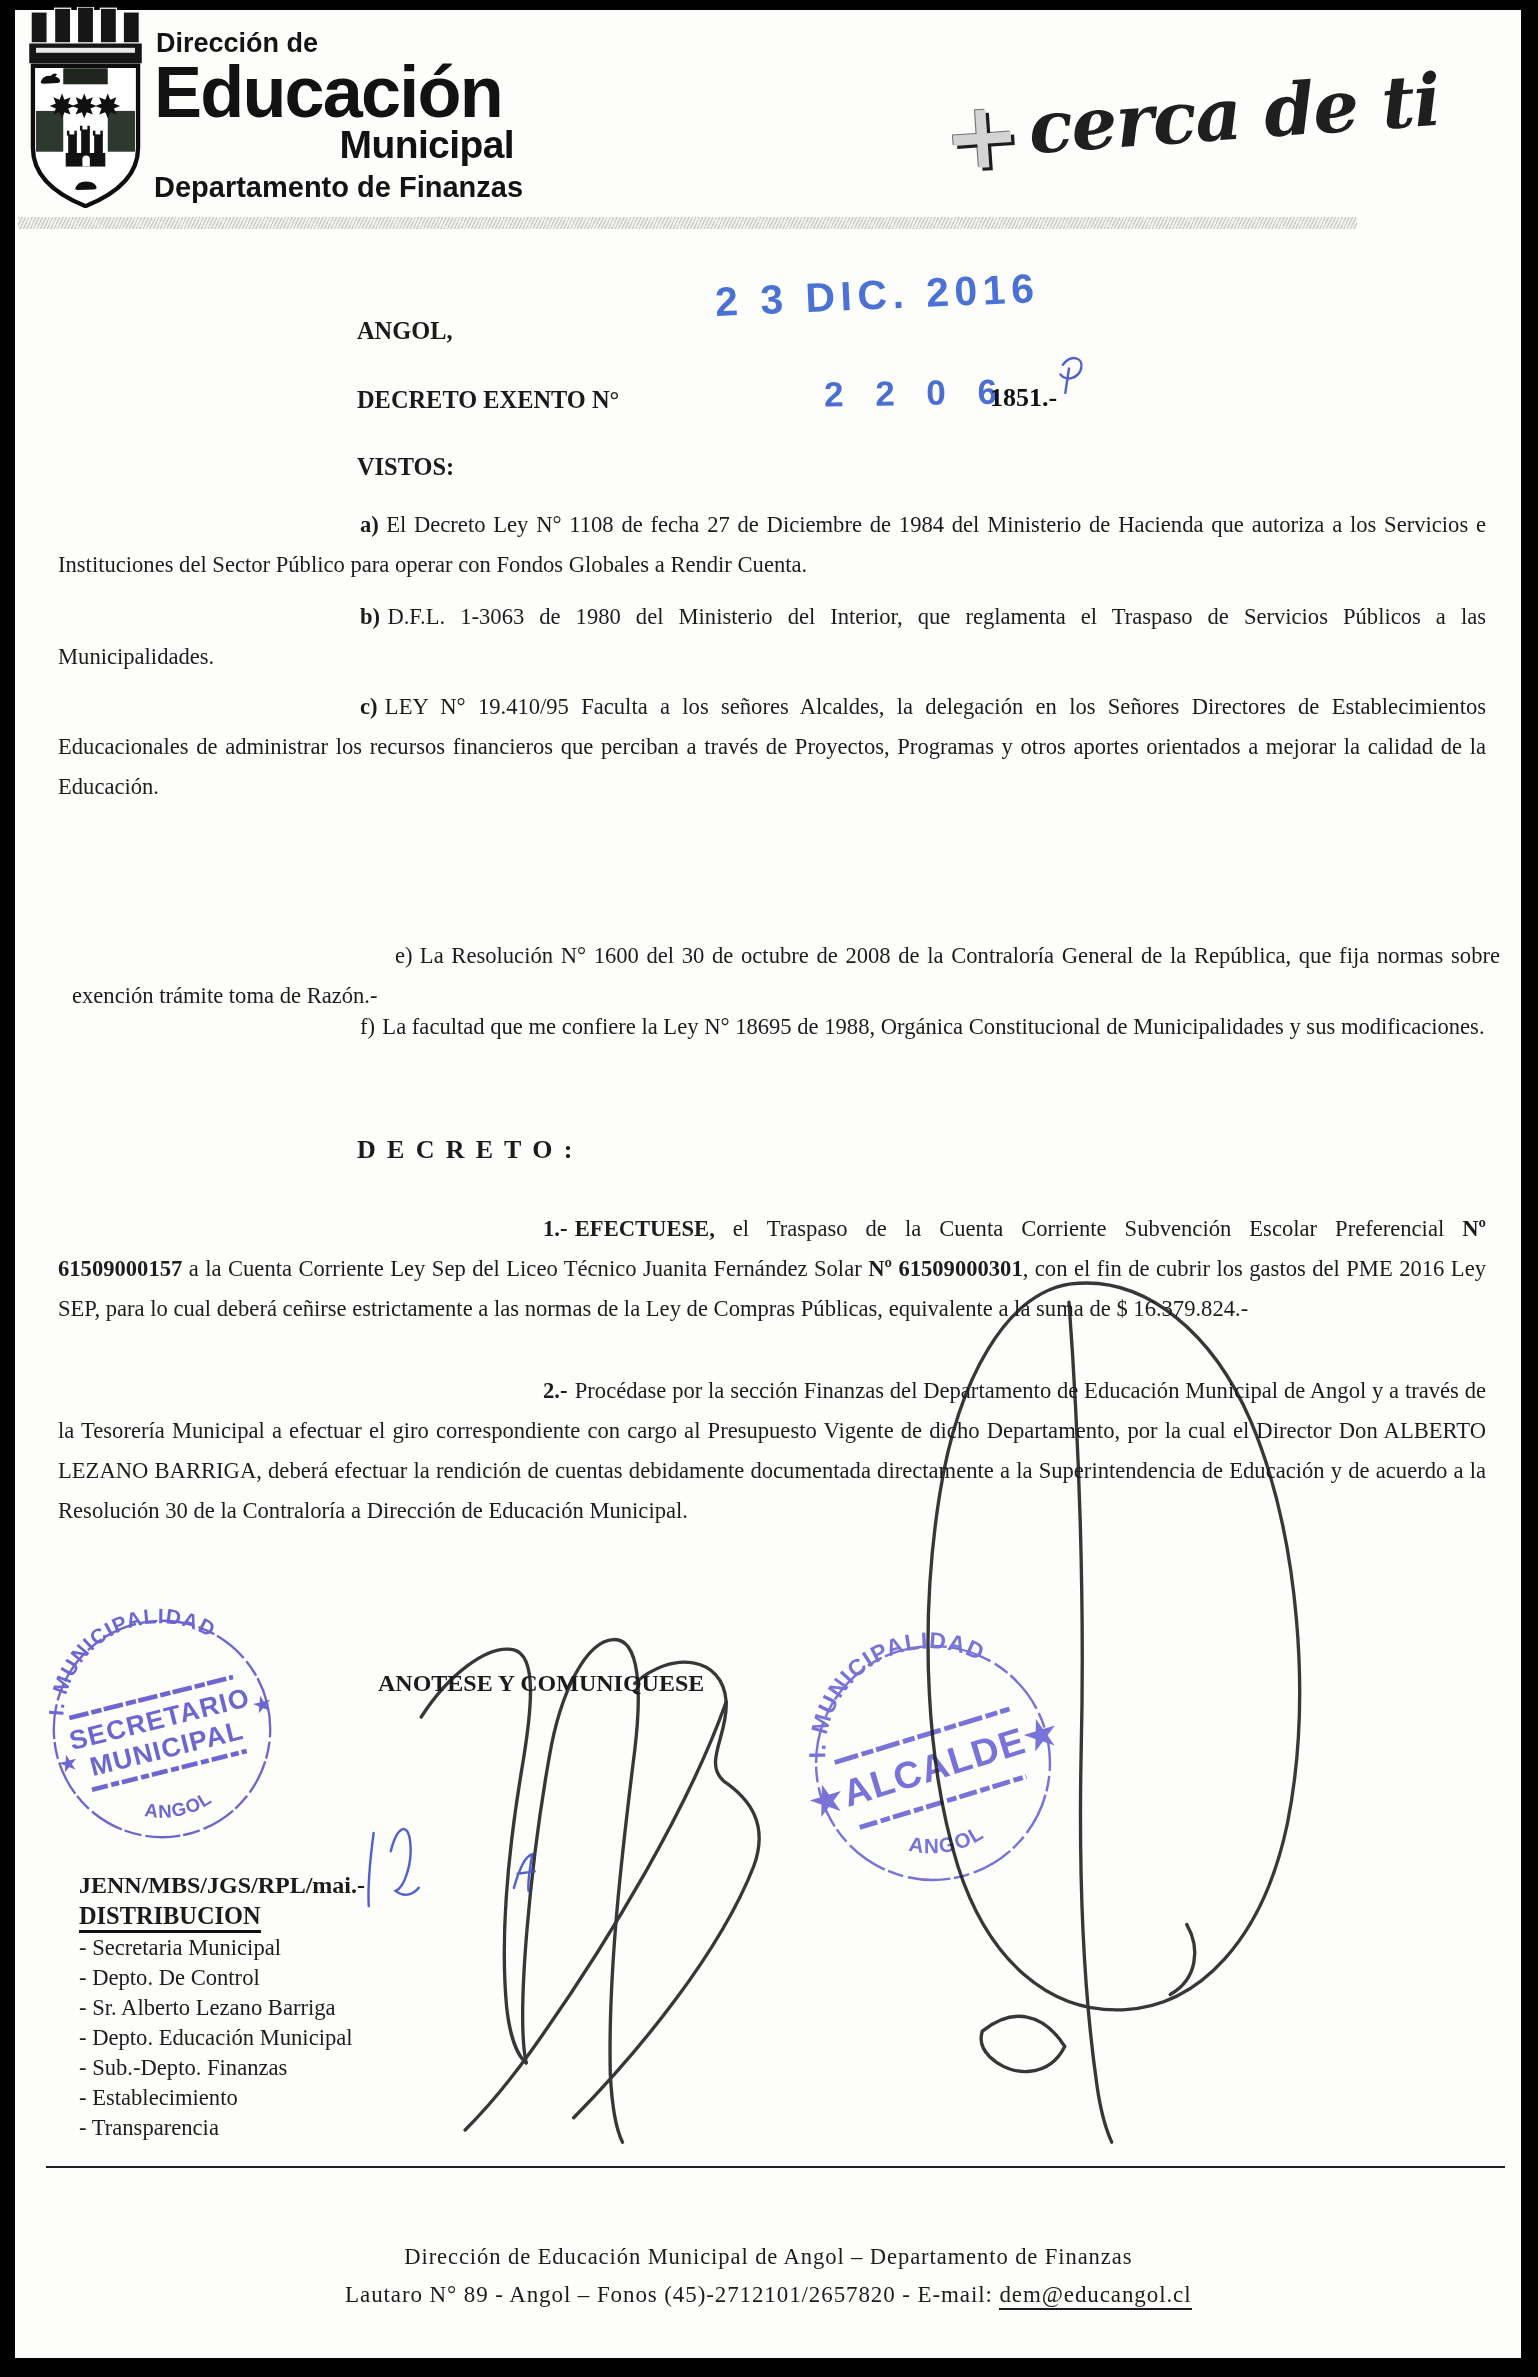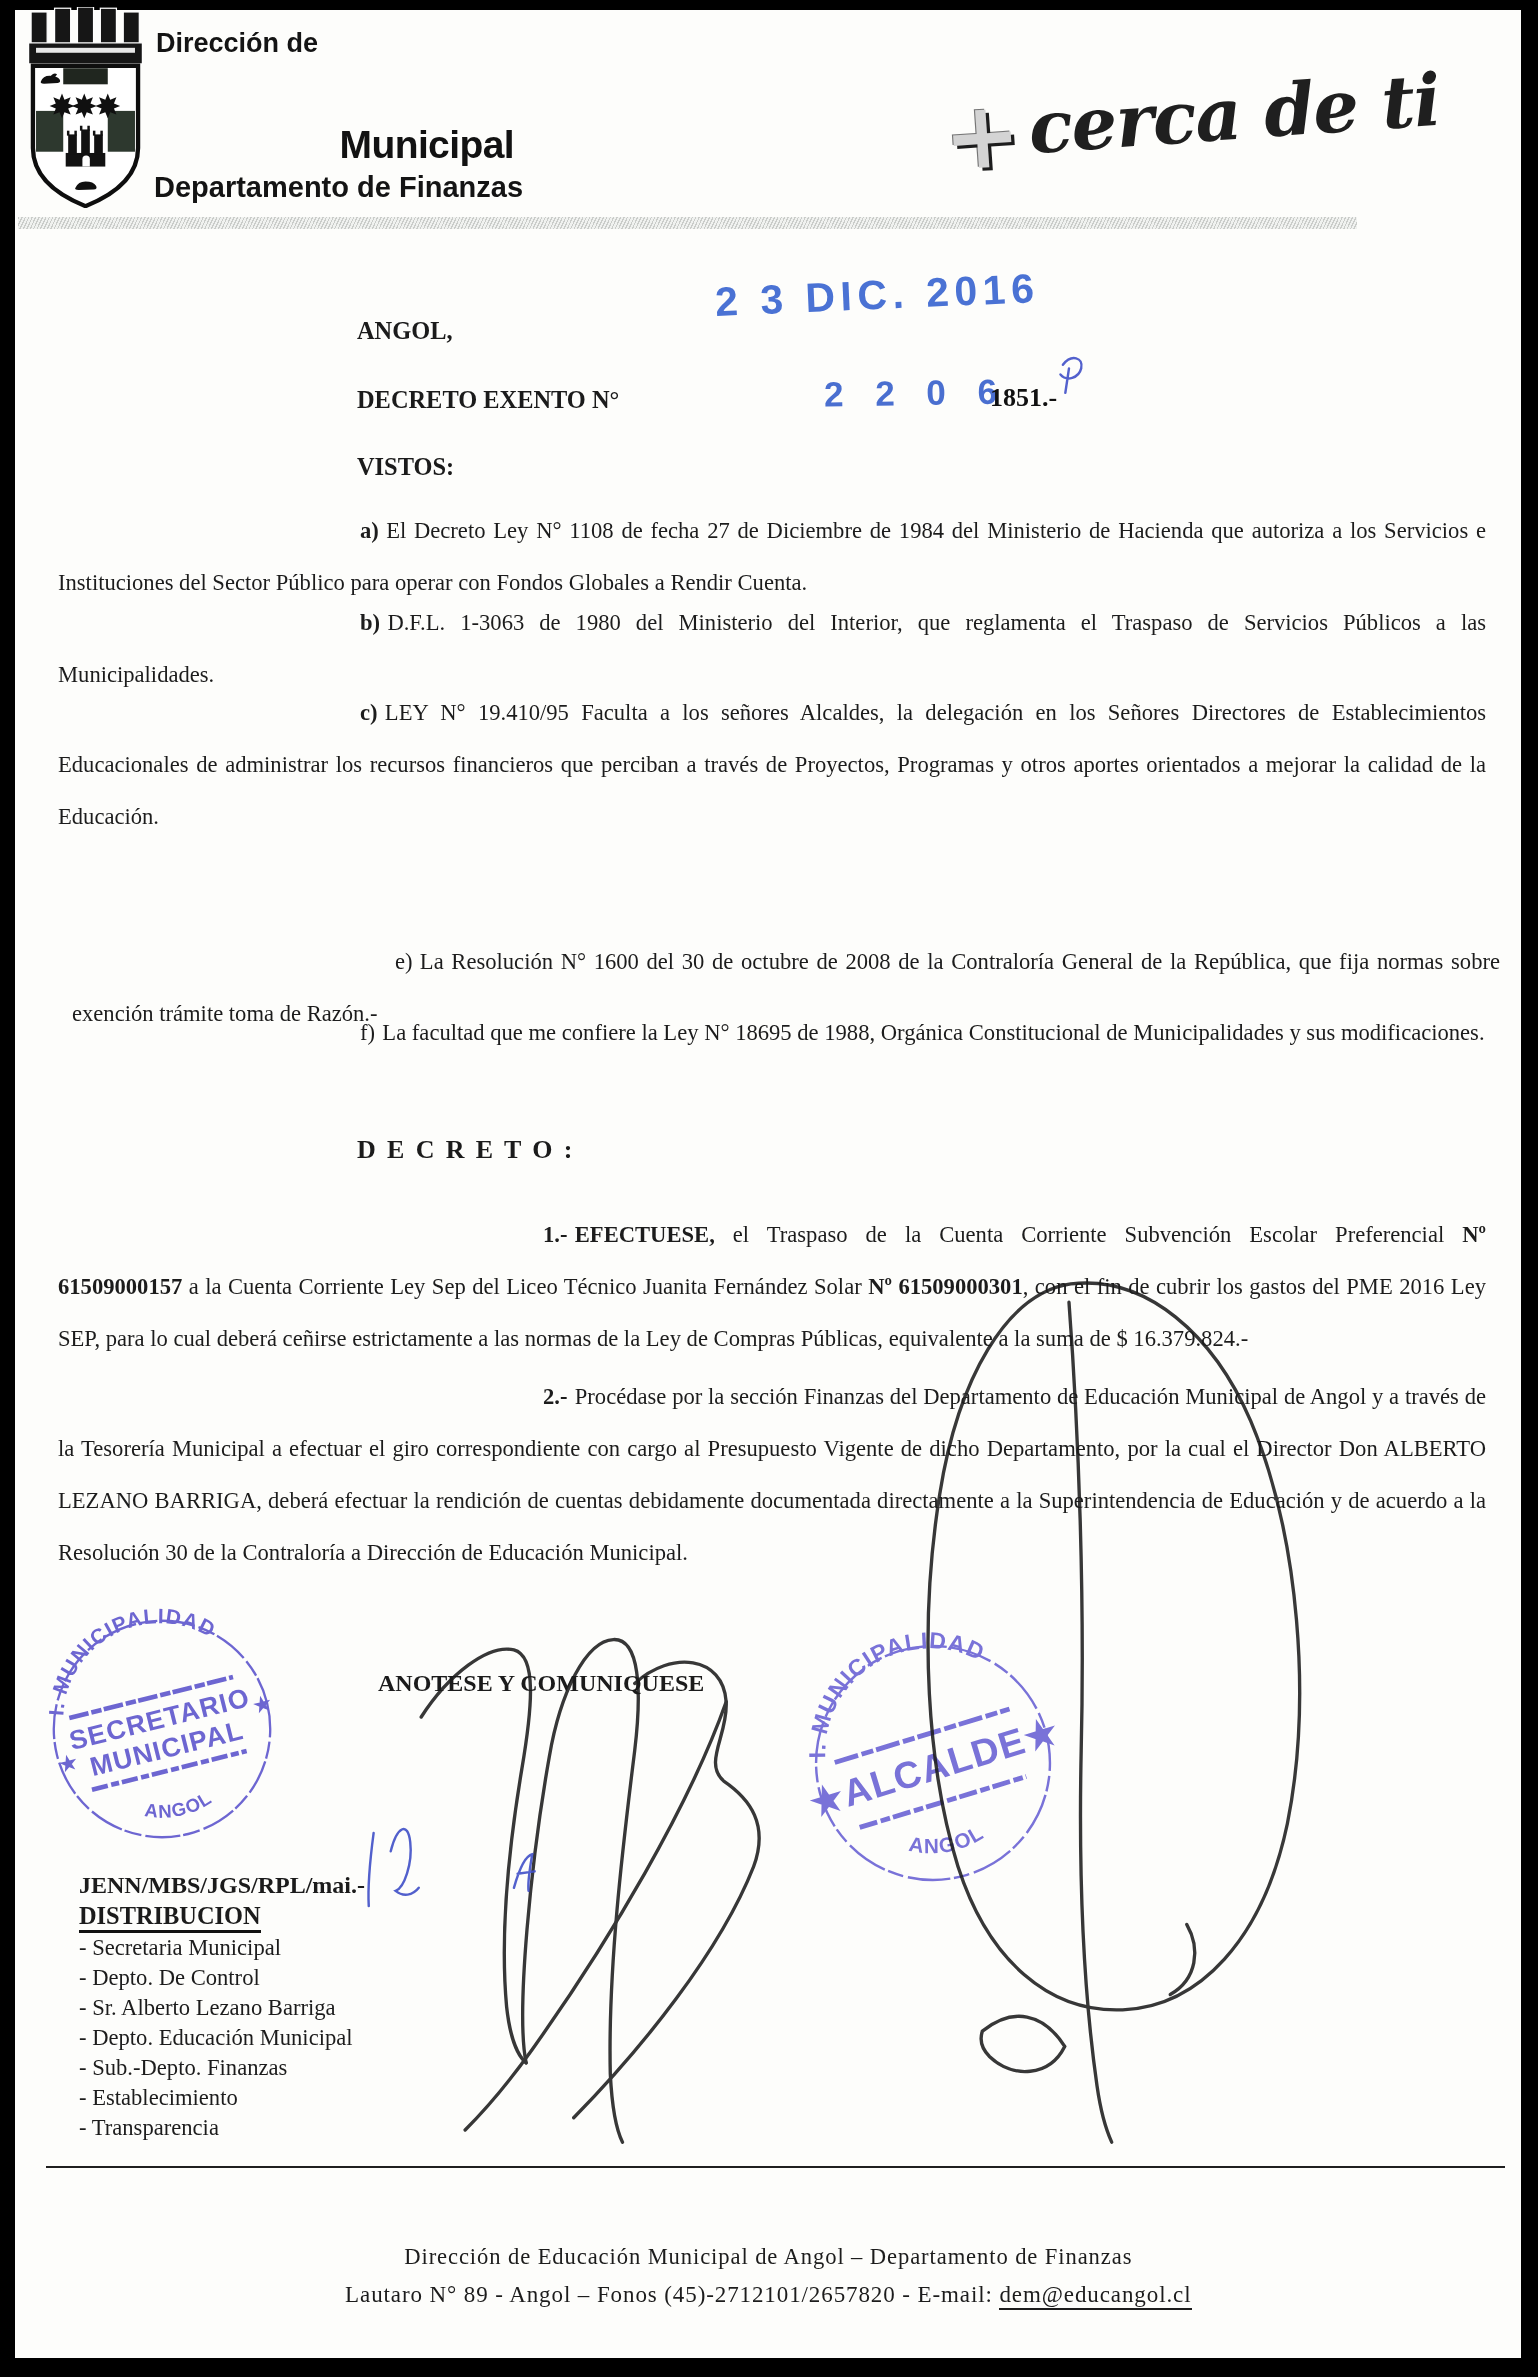--- a/index.html
+++ b/index.html
@@ -12,21 +12,21 @@
   .hdr-big{font-family:"Liberation Sans",sans-serif;font-weight:700;color:#121212;letter-spacing:-1.8px;}
   .slogan-wrap{transform:rotate(-4deg);white-space:nowrap;}
   .slogan-plus{font-family:"DejaVu Serif",serif;font-weight:700;font-size:92px;color:#d4d4d4;
                text-shadow:3.1px 3.1px 0 #1d1d1d,-1.2px -1.2px 0 #777;vertical-align:-11px;}
   .slogan-text{font-family:"DejaVu Serif",serif;font-style:italic;font-weight:700;font-size:72px;
                color:#1f1f1f;letter-spacing:-1.2px;margin-left:8.5px;}
   .hatch{background:repeating-linear-gradient(115deg,#b9bcb9 0 1.2px,#eceeec 1.2px 3.1px);opacity:.75;}
   
   .t-bold{font-weight:700;}
   .line{white-space:nowrap;}
-  .para{left:58px;width:1428px;text-align:justify;font-size:22.6px;line-height:52px;color:#1c1c1c;}
+  .para{left:58px;width:1428px;text-align:justify;font-size:22.6px;line-height:40px;color:#1c1c1c;}
   .para b{margin-right:7.3px;}
   .indent-v{text-indent:302px;}
   .indent-d{text-indent:485px;}
   .blue-stamp{font-family:"Liberation Sans",sans-serif;font-weight:700;color:#4a72d4;}
   .seal-svg text{font-family:"Liberation Sans",sans-serif;font-weight:700;letter-spacing:2px;}
   .names{text-align:center;font-weight:700;font-size:24.4px;line-height:33px;color:#131313;}
   .distr-item{font-size:22.6px;line-height:30px;color:#1c1c1c;}
   .hr-line{height:2.4px;background:#1f1f1f;}
   .footer-line{left:15.3px;width:1506px;text-align:center;color:#1c1c1c;letter-spacing:0.9px;}
   .email-underline{border-bottom:2.4px solid #1c1c1c;padding-bottom:0.6px;}
@@ -77,20 +77,21 @@
     </g>
 
     <g fill="#101010">
       <path d="M 28 120 q 3 -9 14 -9 q 12 0 16 6 q 3 5 -3 6 l -22 1 q -7 0 -5 -4 z"></path>
       <path d="M 44 111 q 6 -6 10 -2 l -4 5 z"></path>
       <path d="M 84 292 q 4 -10 16 -10 q 13 0 17 7 q 3 6 -4 6 l -24 1 q -8 0 -5 -4 z"></path>
     </g>
   </svg>
 
   <div class="abs hdr-small line" style="left:156px;top:28px;font-size:27px;">Dirección de</div>
+  <div class="abs hdr-big line" style="left:154px;top:51px;font-size:72px;">Educación</div>
   <div class="abs hdr-big line" style="left:154px;top:123px;width:360px;text-align:right;font-size:39px;letter-spacing:-0.6px;">Municipal</div>
   <div class="abs hdr-small line" style="left:154px;top:171px;font-size:29px;">Departamento de Finanzas</div>
 
   <div class="abs slogan-wrap" style="left:943px;top:67px;">
     <span class="slogan-plus">+</span><span class="slogan-text">cerca de ti</span>
   </div>
 
   <div class="abs hatch" style="left:18.3px;top:217px;width:1339px;height:12.2px;"></div>
 
   <div class="abs blue-stamp line" style="left:715px;top:272px;font-size:41px;letter-spacing:5.5px;transform:rotate(-2.5deg);">2 3 DIC. 2016</div>

